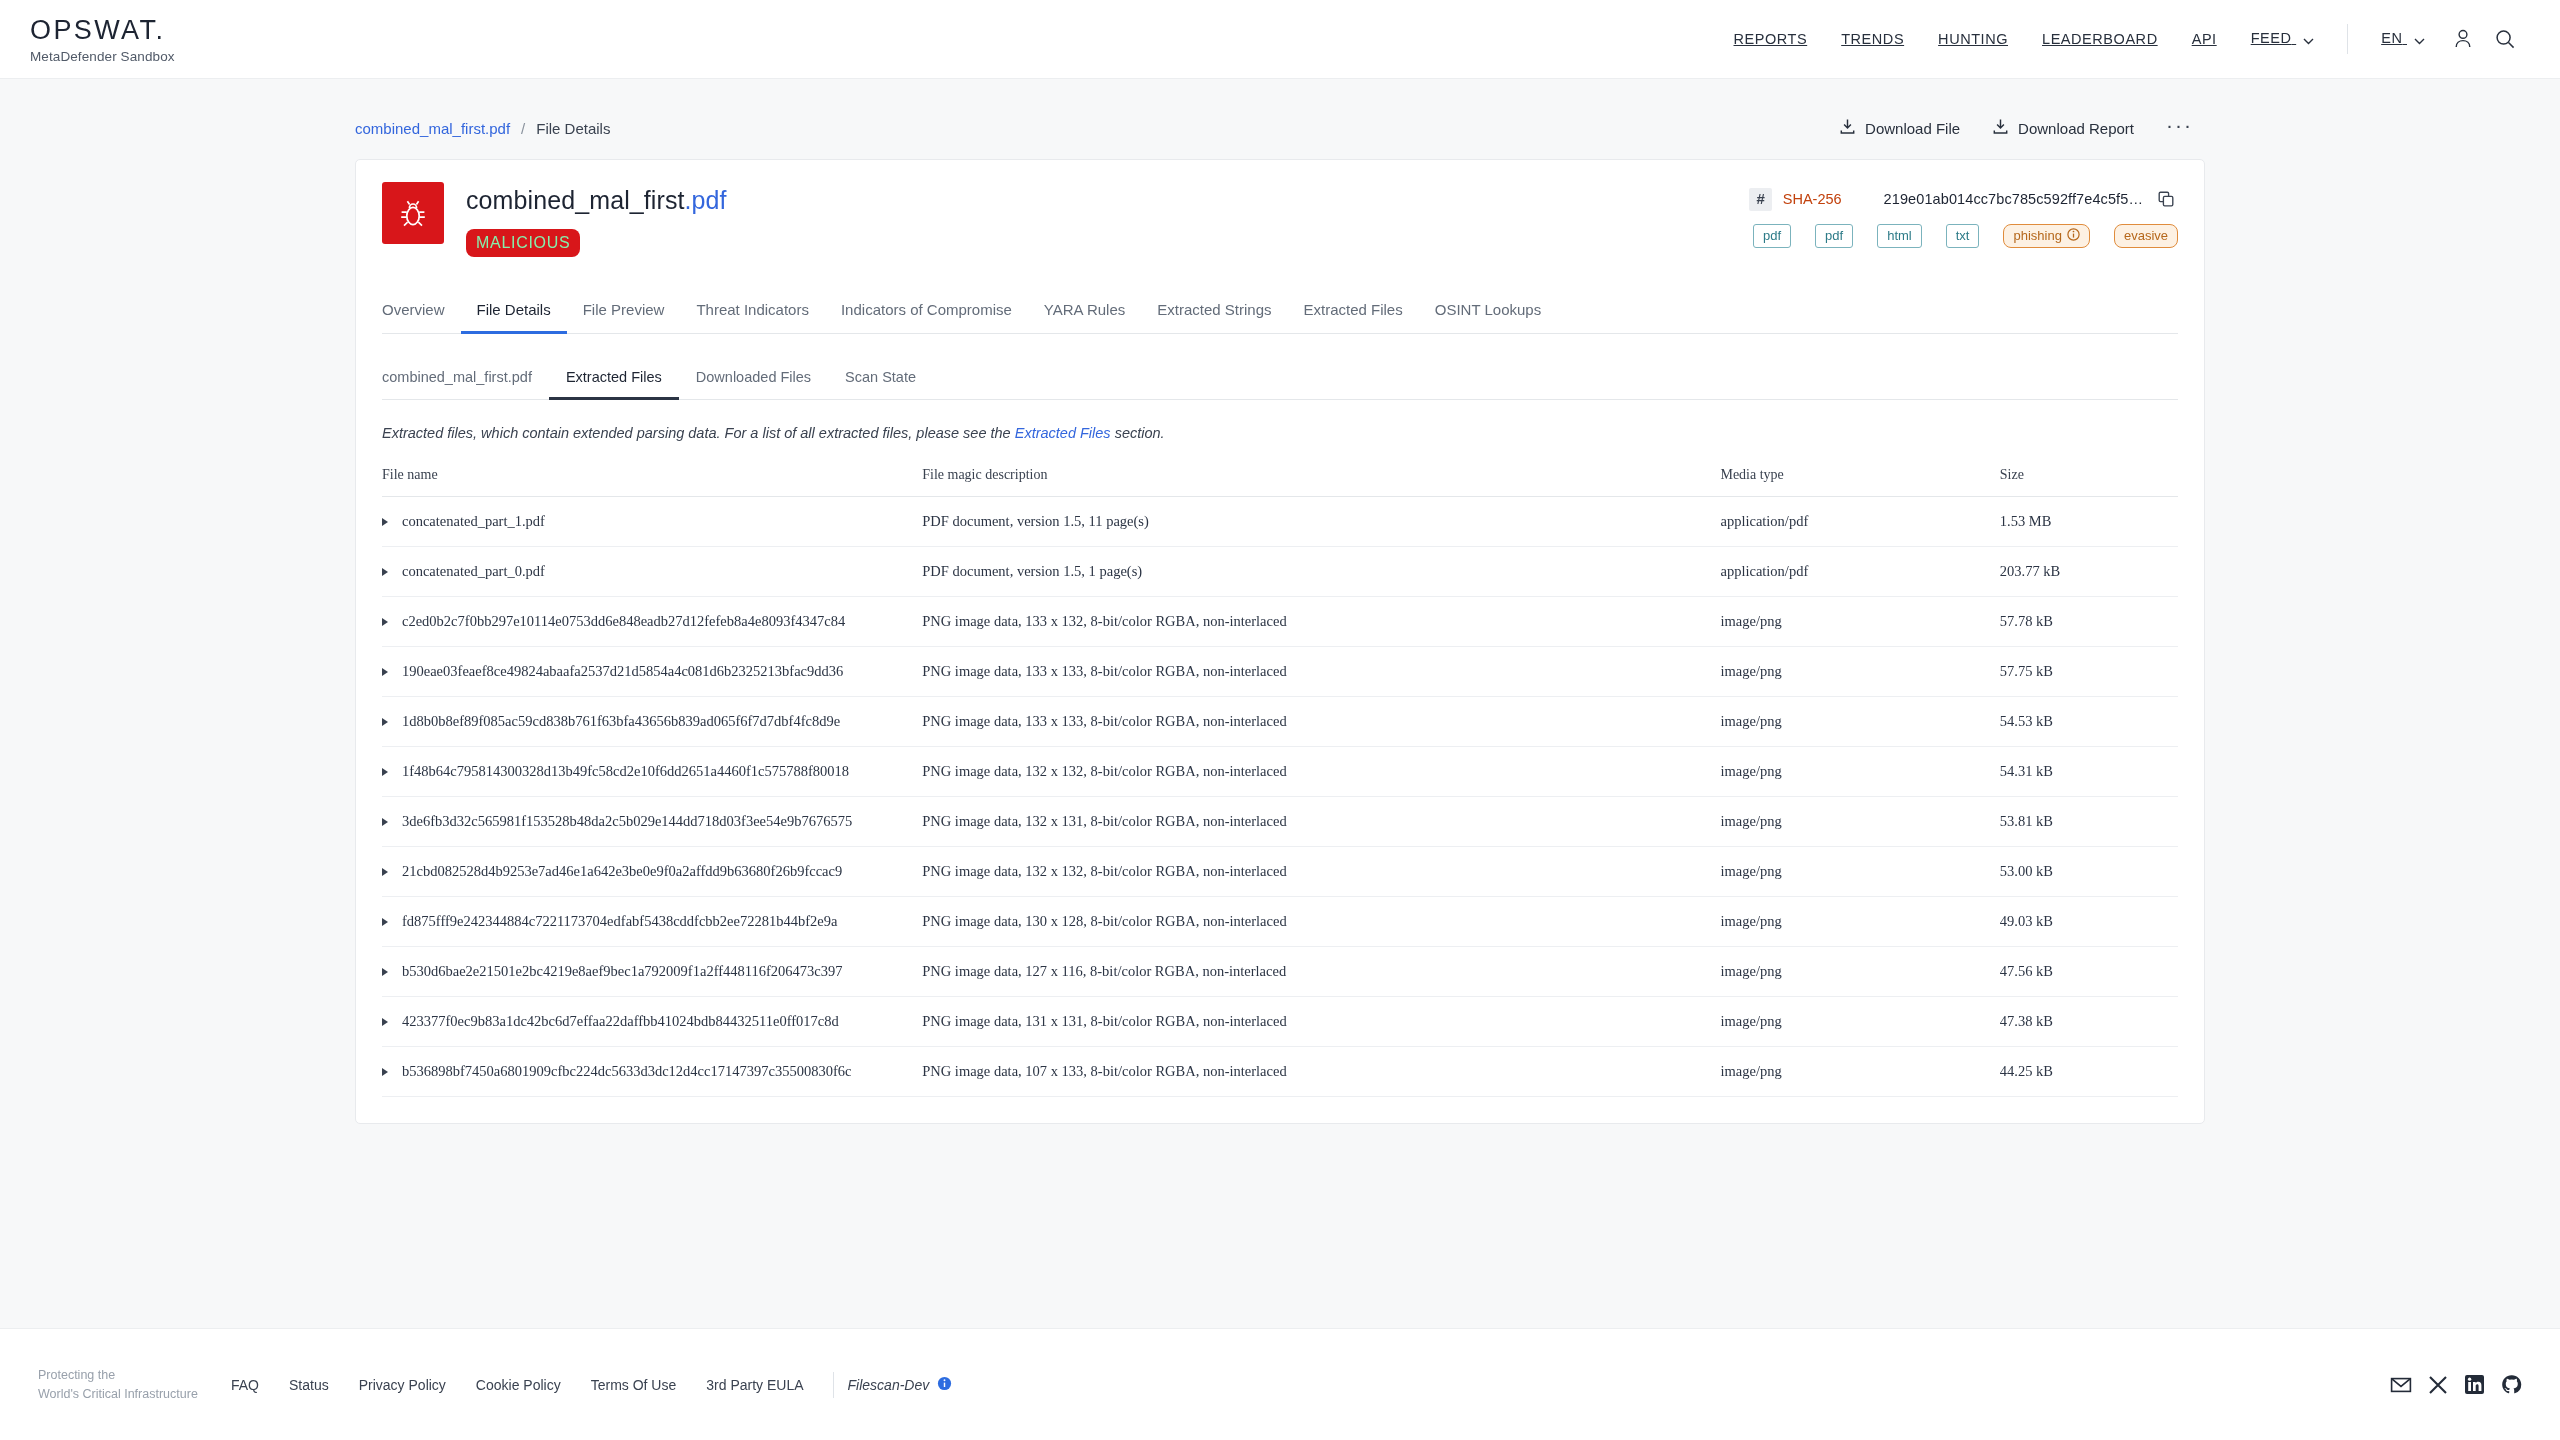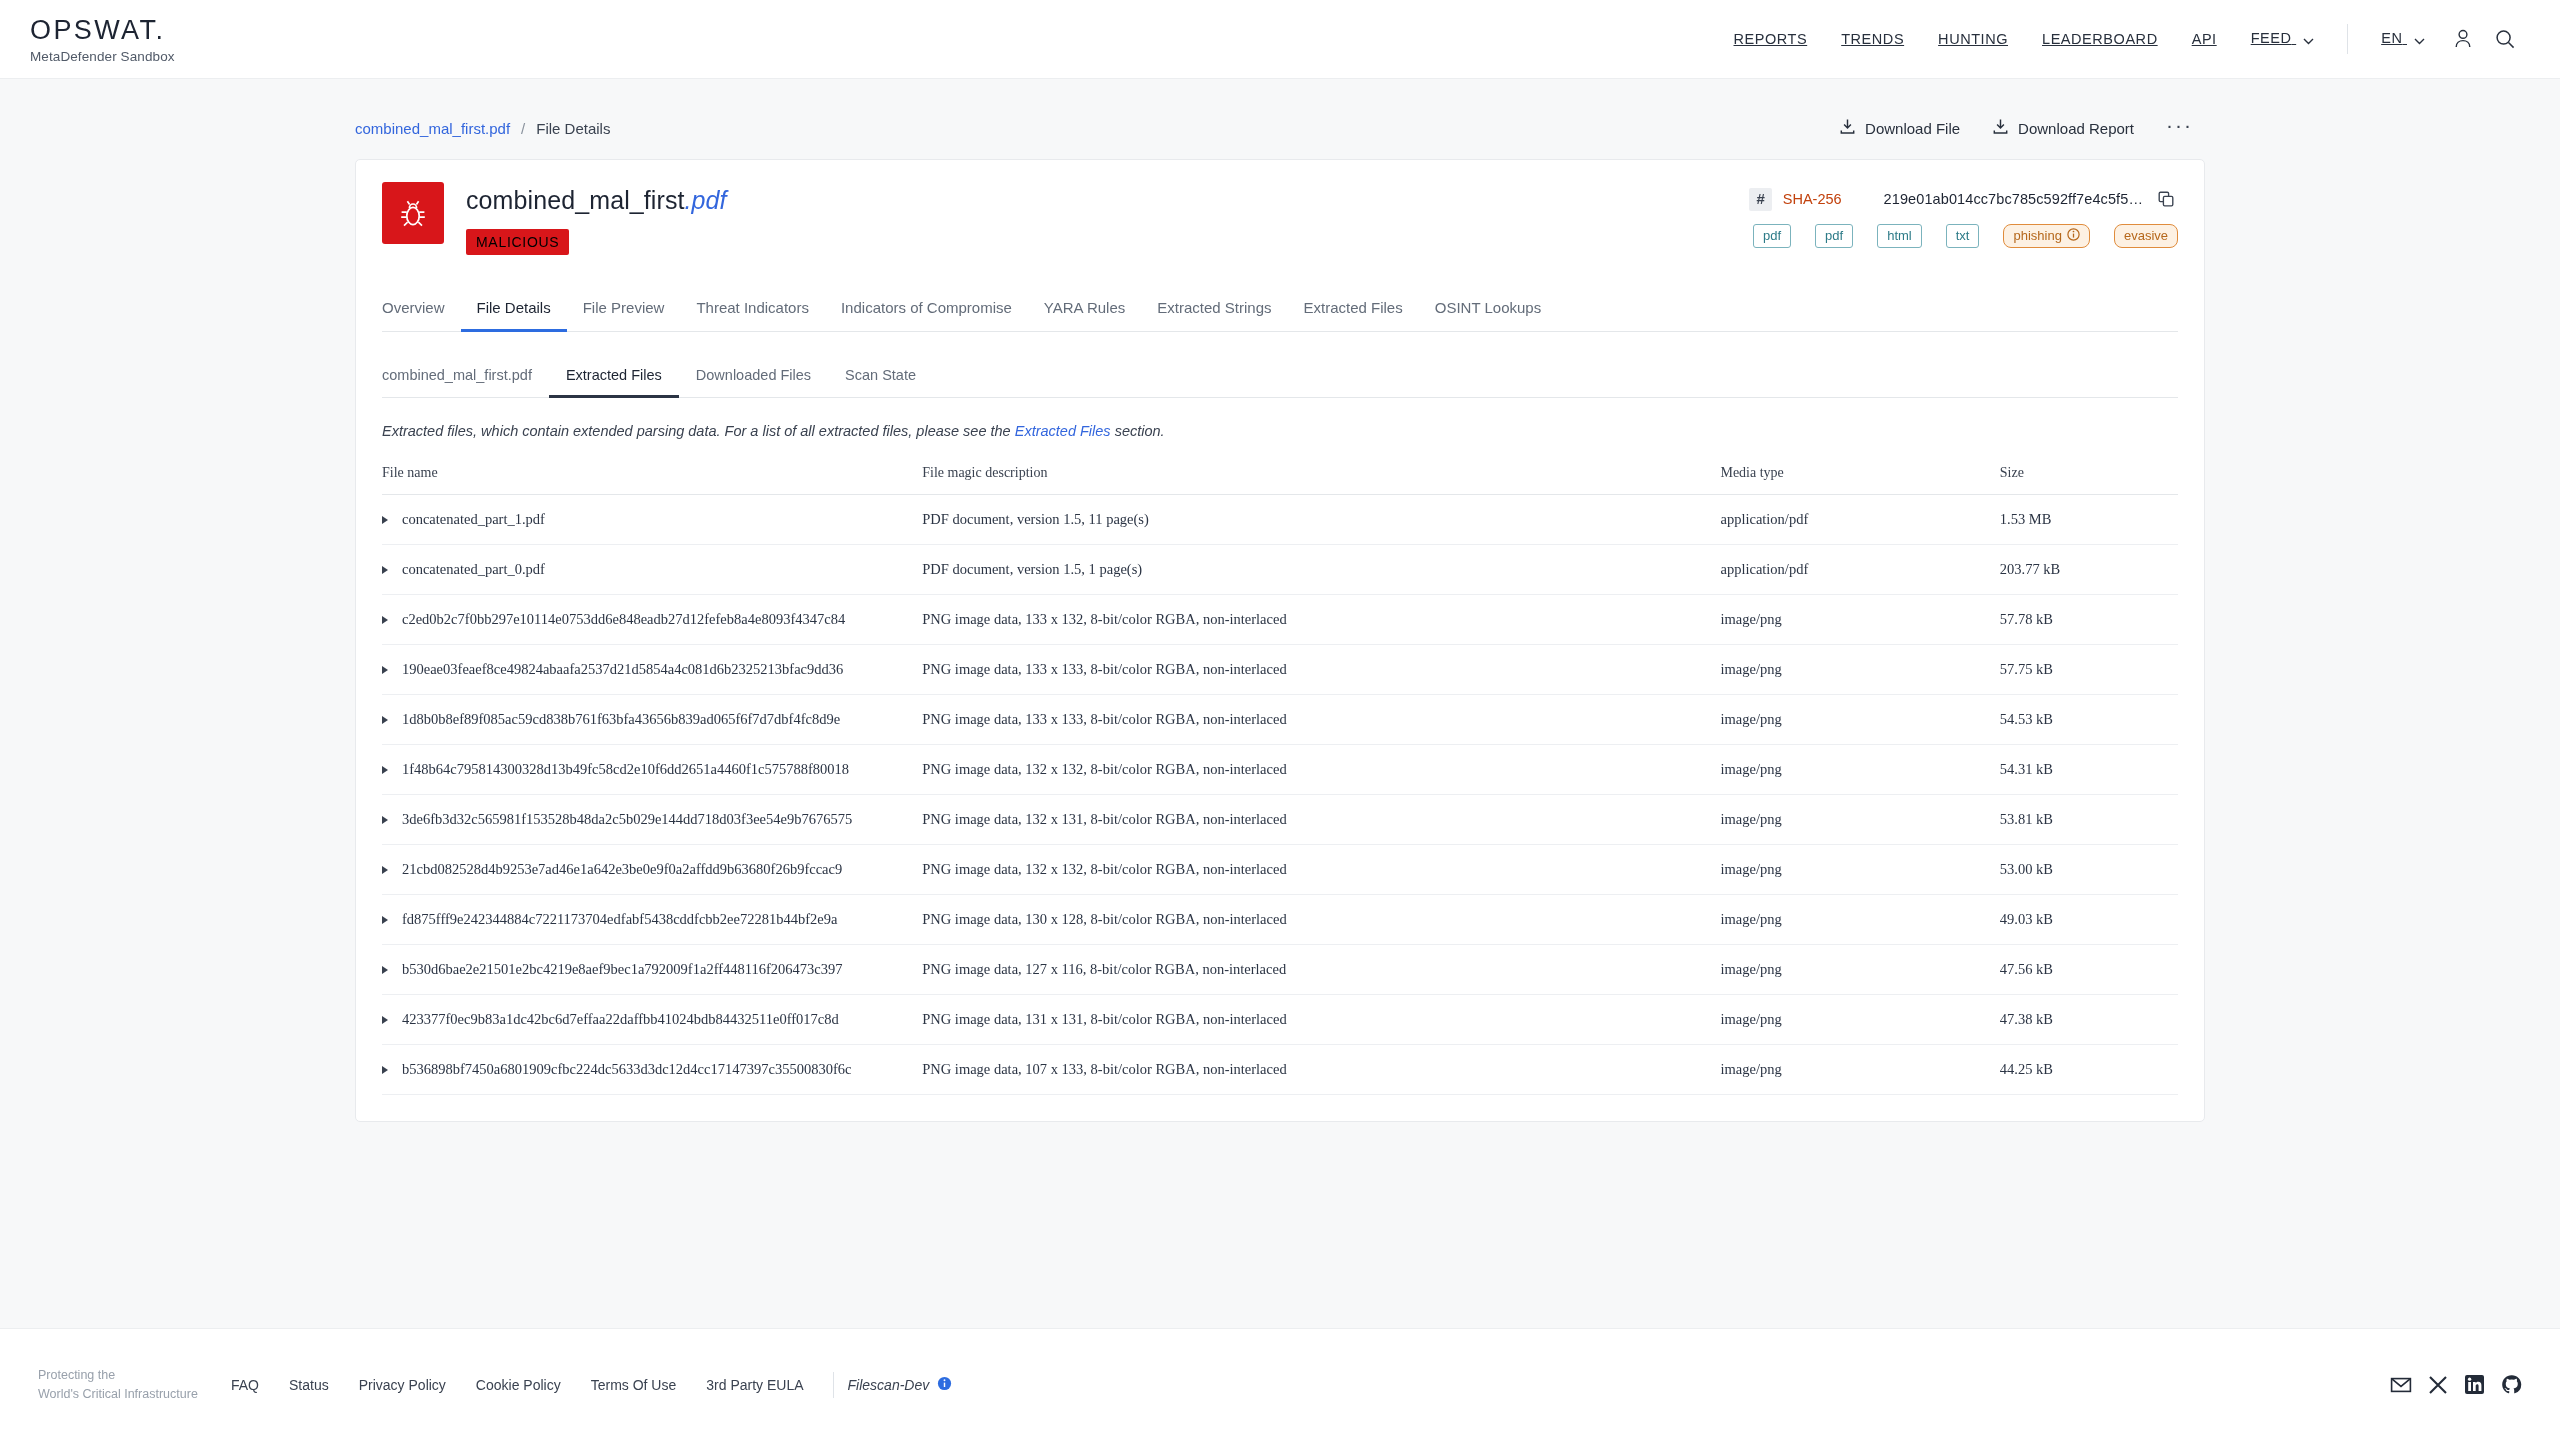--- a/index.html
+++ b/index.html
@@ -54,24 +54,24 @@
     padding: 22px 26px 0 26px; margin-top: 4px;
   }
   .card-top { display: flex; justify-content: space-between; align-items: flex-start; }
   .file-id { display: flex; gap: 22px; align-items: flex-start; }
   .bug-tile {
     width: 62px; height: 62px; background: #d8161a; border-radius: 3px;
     display: flex; align-items: center; justify-content: center; flex: 0 0 62px;
   }
   .fname-wrap { padding-top: 4px; }
   .fname { font-size: 25px; color: #1d2432; font-weight: 400; letter-spacing: .1px; }
-  .fname .ext { color: #3366dd; font-style: italic; }
+  .fname .ext { color: #3366dd; }
   .badge-mal {
-    display: inline-block; margin-top: 14px; background: #d8161a; color: #000000;
-    font-size: 14px; letter-spacing: .7px; padding: 5px 10px 5px 10px; border-radius: 2px;
+    display: inline-block; margin-top: 14px; background: #d8161a; color: #86efac;
+    font-size: 16px; letter-spacing: .7px; padding: 5px 10px 5px 10px; border-radius: 8px;
   }
   .hash-col { display: flex; flex-direction: column; align-items: flex-end; padding-top: 6px; }
   .hash-line { display: flex; align-items: center; gap: 11px; }
   .hash-glyph {
     background: #eceef1; color: #3a4250; font-size: 15px; font-weight: bold;
     padding: 3px 7px; border-radius: 2px; line-height: 1.1;
   }
   .hash-label { font-size: 14.5px; color: #c2410c; }
   .hash-value { font-size: 14.5px; color: #1d2432; font-weight: normal; letter-spacing: .1px; margin-left: 31px; }
   .copy-btn { cursor: pointer; padding: 2px 3px; display: flex; }

